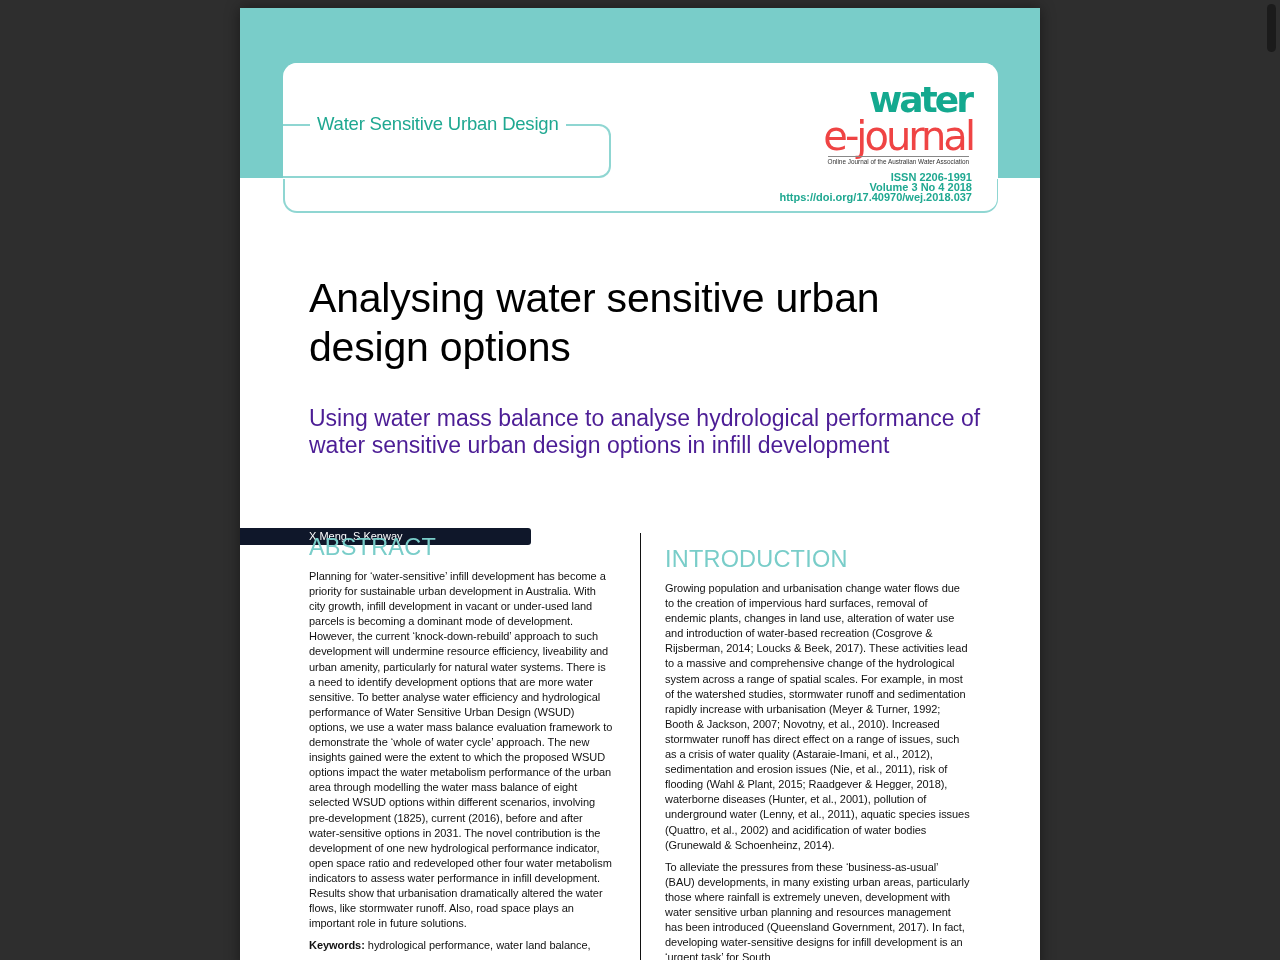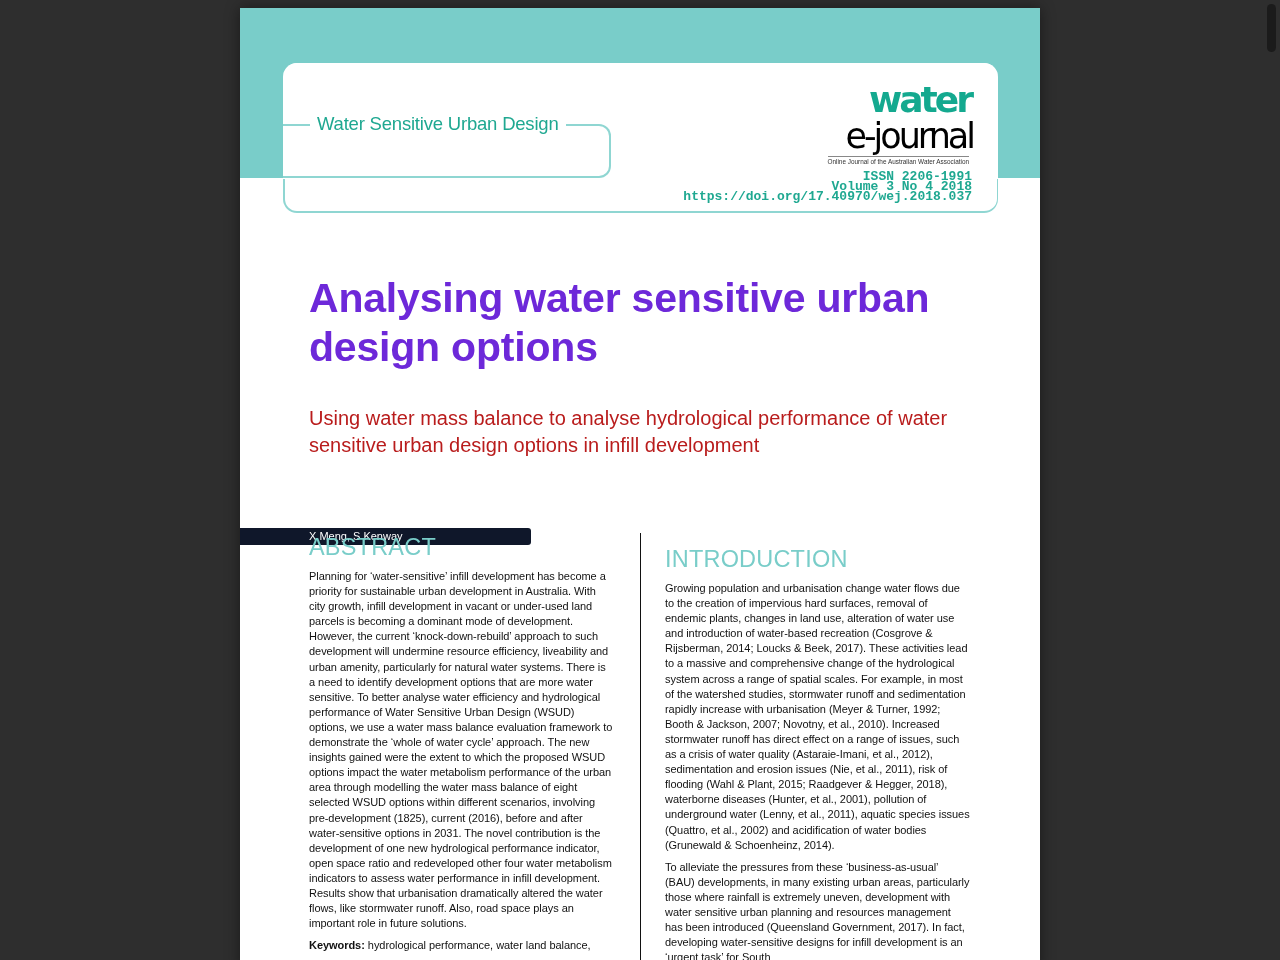--- a/index.html
+++ b/index.html
@@ -43,40 +43,40 @@
     .logo {
       position: absolute; left: 540px; top: 70px; width: 195px; height: 92px;
     }
     .logo .w {
       position: absolute; right: 4px; top: 0px;
       font-size: 36px; line-height: 44px; font-weight: 700;
       color: #14a98f; letter-spacing: -3px; font-family: "DejaVu Sans", sans-serif;
     }
     .logo .ej {
       position: absolute; right: 2px; top: 36px;
-      font-size: 35px; line-height: 44px;
-      color: #000000; letter-spacing: -3px; font-family: "DejaVu Sans", sans-serif;
+      font-size: 40px; line-height: 44px;
+      color: #ef4444; letter-spacing: -3px; font-family: "DejaVu Sans", sans-serif;
     }
     .logo .tag {
       position: absolute; right: 6px; top: 78px;
       font-size: 6.4px; color: #333; border-top: 1px solid #888; padding-top: 1px;
       white-space: nowrap;
     }
     .issn {
       position: absolute; right: 68px; top: 164px; text-align: right;
-      color: #1fa891; font-size: 13px; font-weight: 700; line-height: 10px; font-family: Liberation Mono, monospace;
+      color: #1fa891; font-size: 11px; font-weight: 700; line-height: 10px;
     }
     .title {
       position: absolute; left: 69px; top: 266px; width: 680px;
-      font-size: 41px; line-height: 49px; color: #6d28d9; margin: 0; font-weight: 700;
+      font-size: 41px; line-height: 49px; color: #000000; margin: 0; font-weight: 400;
       letter-spacing: -0.2px;
     }
     .subtitle {
       position: absolute; left: 69px; top: 397px; width: 680px;
-      font-size: 20px; line-height: 26.5px; color: #b91c1c; margin: 0; font-weight: 400;
+      font-size: 23px; line-height: 26.5px; color: #4c1d95; margin: 0; font-weight: 400;
     }
     .authors-bar {
       position: absolute; left: 0; top: 479px; width: 291px; height: 17px;
       background: #0f172a; border-radius: 0 3px 3px 0; margin-top: 41px;
     }
     .authors {
       position: absolute; left: 69px; top: 0; line-height: 17px;
       font-size: 11px; color: #fff;
     }
     .col {

